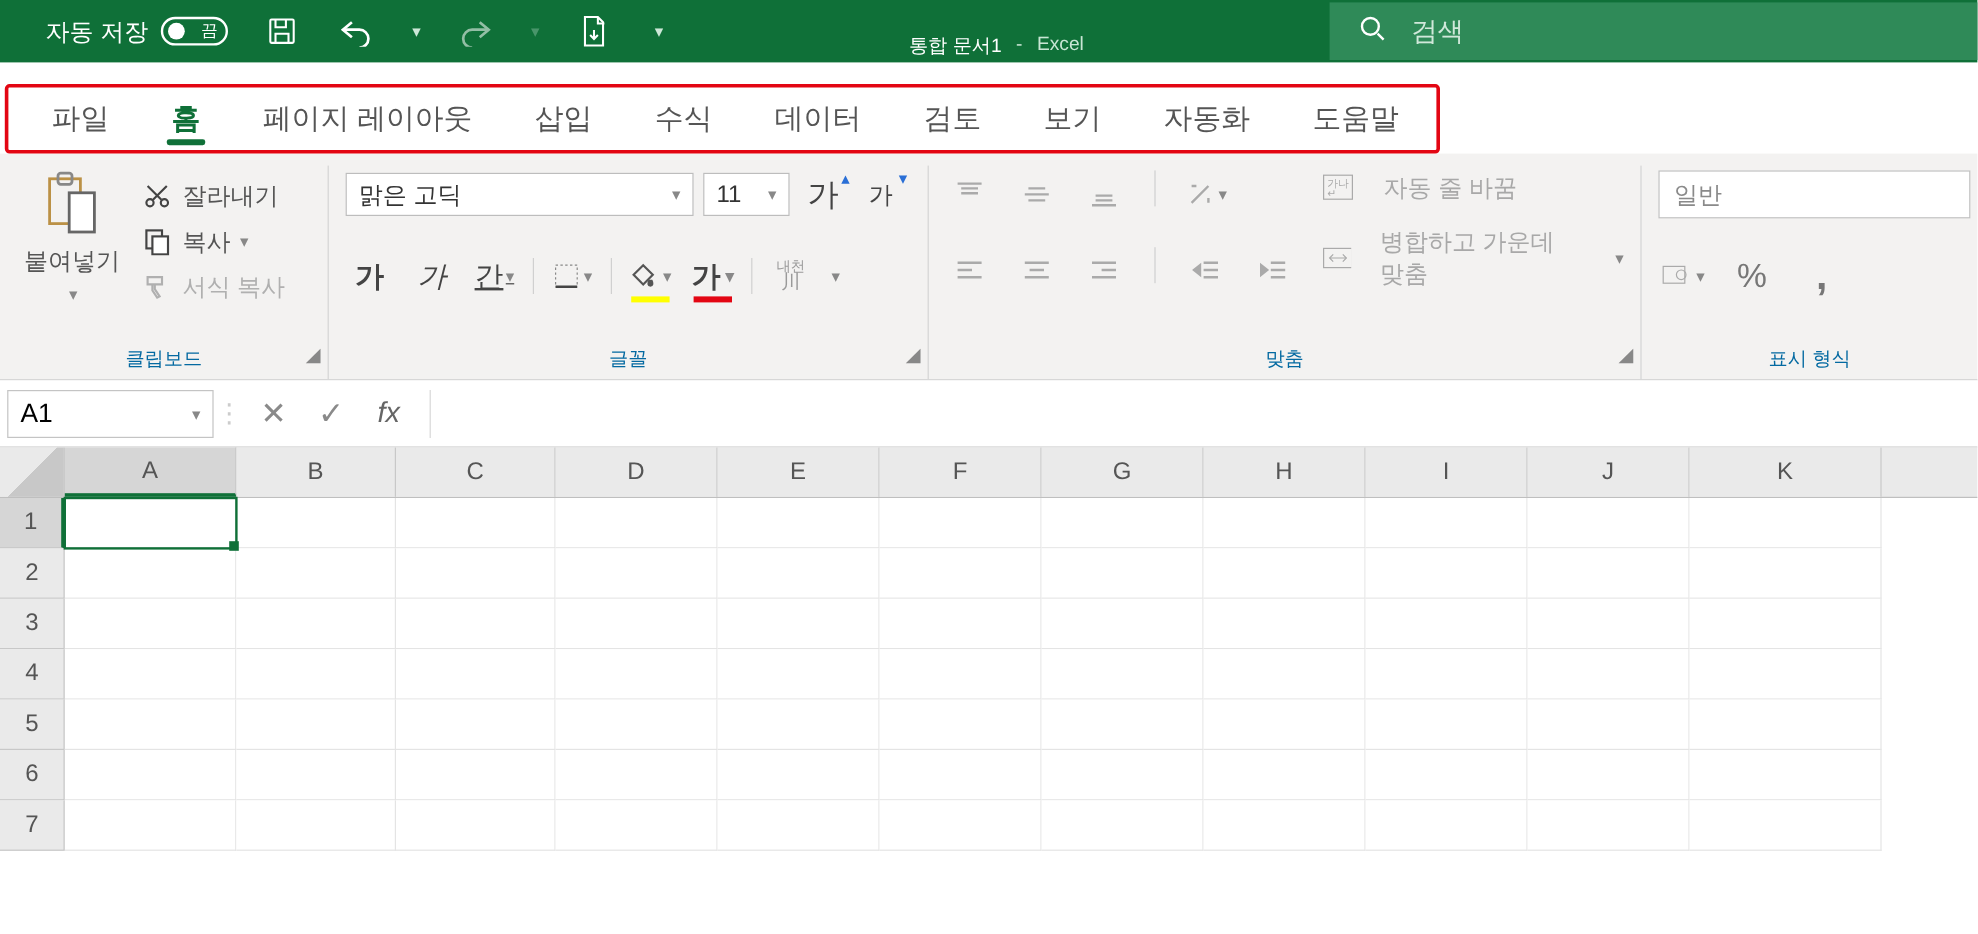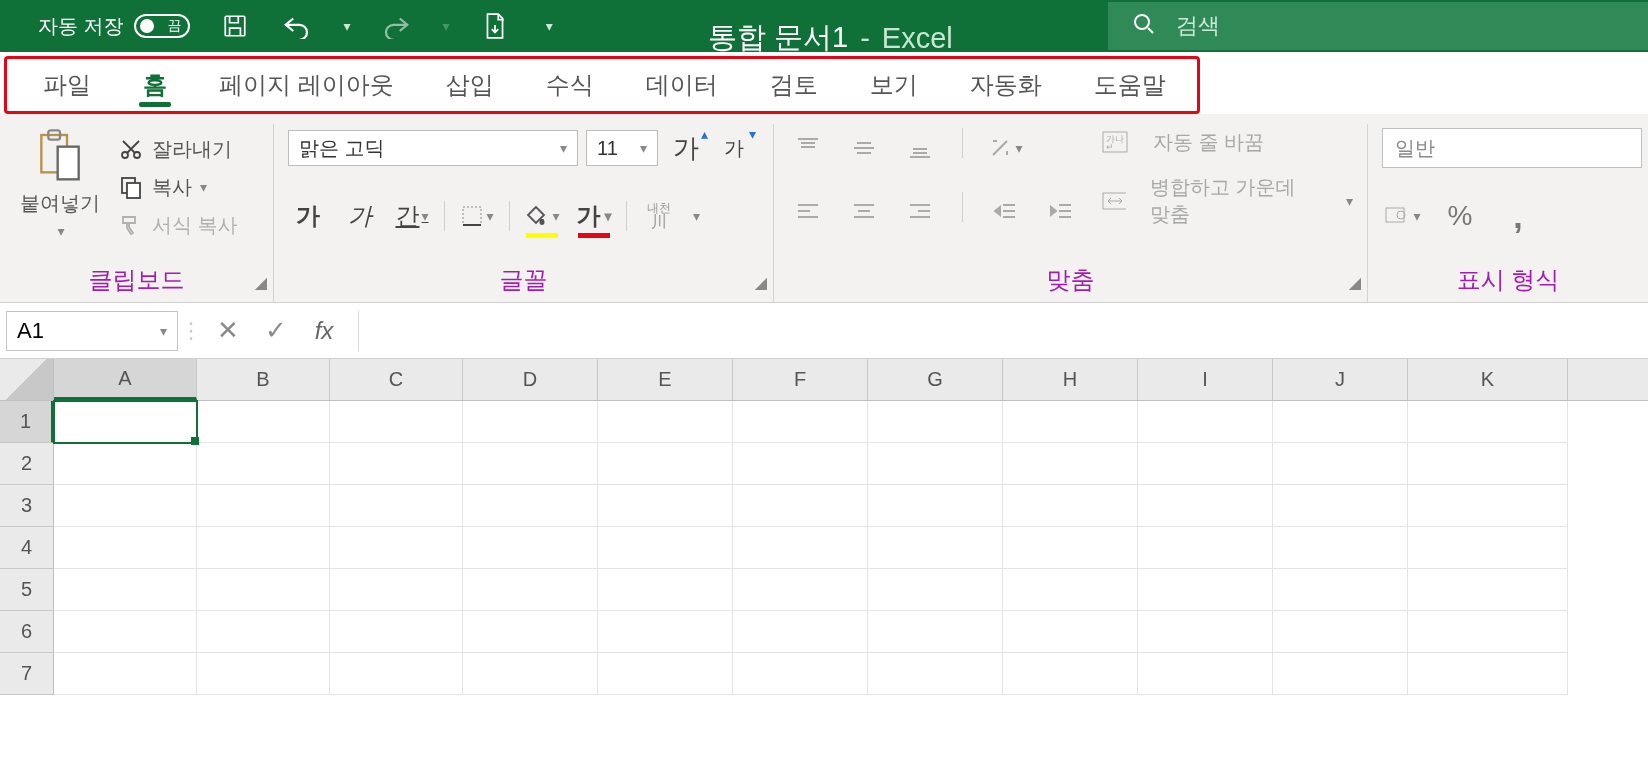--- a/index.html
+++ b/index.html
@@ -7,38 +7,38 @@
 
     
     .title-bar { background: #0f7038; height: 52px; display: flex; align-items: center; color: #fff; }
     .autosave-wrap { display: flex; align-items: center; gap: 10px; padding-left: 38px; }
     .autosave-label { font-size: 20px; }
     .autosave-toggle { width: 56px; height: 24px; border: 2px solid #fff; border-radius: 12px; display: flex; align-items: center; padding: 0 6px; justify-content: flex-end; position: relative; }
     .autosave-toggle::before { content:""; width: 14px; height: 14px; border-radius:50%; background:#fff; position:absolute; left:4px; }
     .toggle-text { font-size: 14px; }
     .qat { display: flex; align-items: center; gap: 28px; margin-left: 28px; }
     .qat-btn { display:flex; align-items:center; justify-content:center; width:34px; height:34px; color:#fff; cursor:pointer; }
-    .title-center { flex:1; text-align:center; font-size:29px; display:flex; justify-content:center; gap:12px; align-items:center;margin-top:24px;}
+    .title-center { flex:1; text-align:center; font-size:16px; display:flex; justify-content:center; gap:12px; align-items:center;margin-top:24px;}
     .title-doc { color:#fff; }
     .title-app { color:#c8e6d4; }
     .search-wrap { background:#2f8a58; height:48px; min-width:540px; display:flex; align-items:center; padding:0 24px; gap:20px; margin-right:0; }
     .search-icon { color:#fff; }
     .search-text { color:#d0e8da; font-size:22px; }
 
     
-    .tab-strip { height:58px; display:flex; align-items:center; padding:0 0 0 10px; border:3px solid #e30613; border-radius:4px; margin:4px 448px 0 4px; position:relative; gap: 0;}
+    .tab-strip { height:58px; display:flex; align-items:center; padding:0 0 0 10px; border:3px solid #e30613; border-radius:4px; margin:18px 448px 0 4px; position:relative; gap: 0;}
     .tab { padding:0 26px; font-size:24px; color:#555; cursor:pointer; height:100%; display:flex; align-items:center; position:relative;}
     .tab.active { color:#0f7038; font-weight:700; }
     .tab.active::after { content:""; position:absolute; bottom:4px; left:50%; transform:translateX(-50%); width:32px; height:5px; background:#0f7038; border-radius:2px;}
 
     
     .ribbon { background:#f3f2f1; height:189px; border-bottom:1px solid #d0d0d0; display:flex; padding-top:10px;}
     .group { display:flex; flex-direction:column; border-right:1px solid #d4d4d4; position:relative; padding:0 14px;}
     .group-body { flex:1; display:flex; align-items:flex-start; gap:10px; padding-top:4px;}
-    .group-label { text-align:center; font-size:24px; color:#a21caf; padding:8px 0 6px; position:relative;}
+    .group-label { text-align:center; font-size:16px; color:#0369a1; padding:8px 0 6px; position:relative;}
     .group-launcher { position:absolute; right:6px; bottom:10px; font-size:16px; color:#888; cursor:pointer;}
     .vbtn { display:flex; flex-direction:column; align-items:center; gap:6px; font-size:20px; color:#555; cursor:pointer; padding:0 6px;}
     .btn-row { display:flex; align-items:center; gap:6px; font-size:20px; color:#555; height:34px; cursor:pointer; }
     .btn-row.disabled { color:#b0b0b0; }
     .icon-box { width:30px; height:30px; display:flex; align-items:center; justify-content:center; color:#585858;}
     .chev { font-size:14px; color:#888; margin-left:2px;}
     .sel { height:36px; border:1px solid #bdbdbd; background:#fff; display:flex; align-items:center; padding:0 10px; font-size:20px; color:#333;}
     .font-name { width:290px; justify-content:space-between;gap:40px;}
     .font-size { width:72px; justify-content:space-between;}
     .ribbon-btn { width:40px; height:40px; display:flex; align-items:center; justify-content:center; font-size:24px; color:#444; cursor:pointer;}

